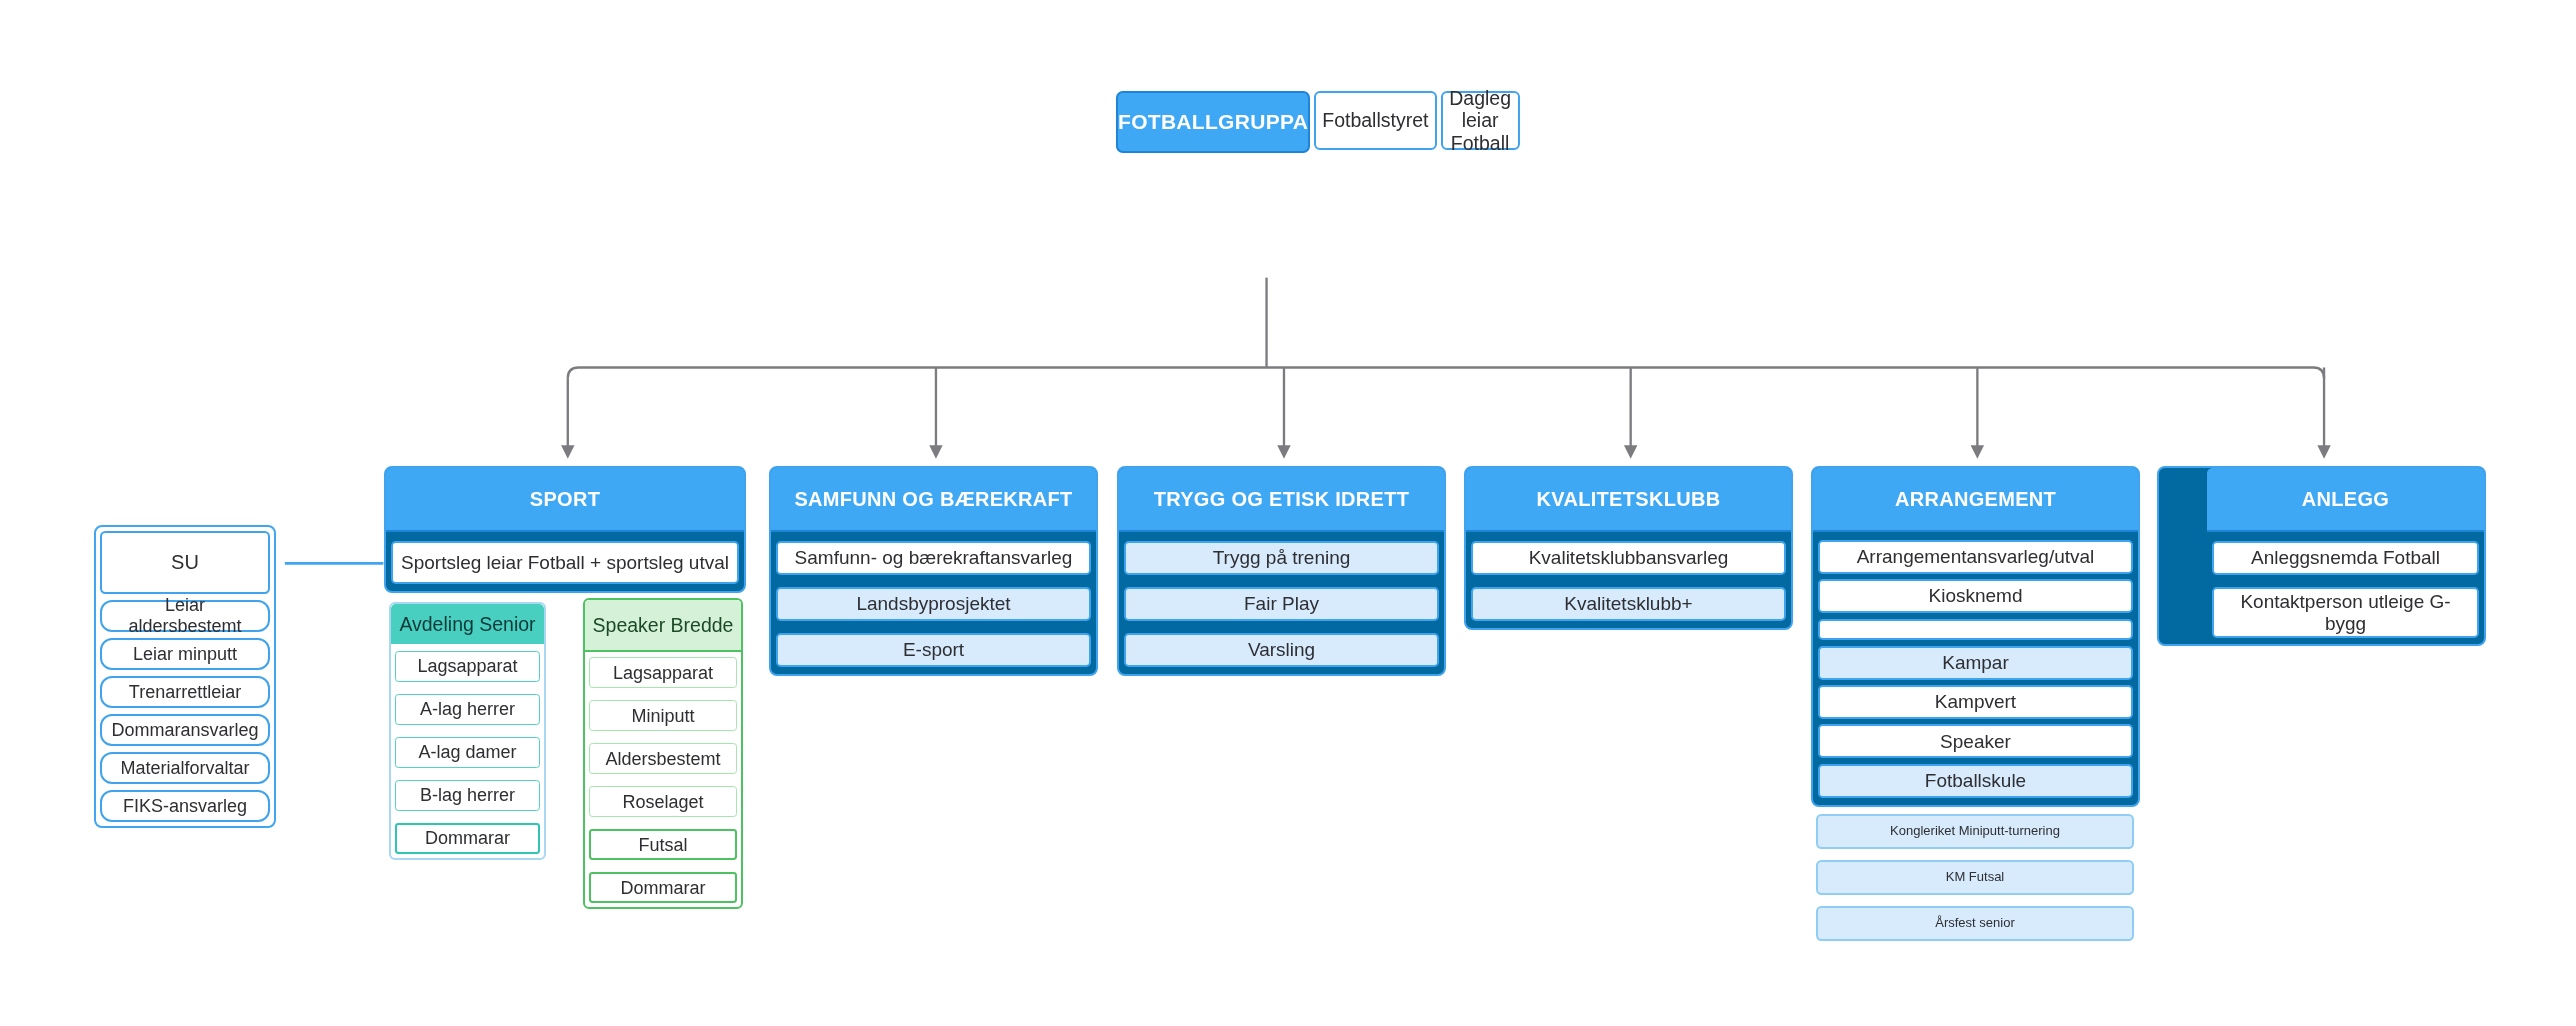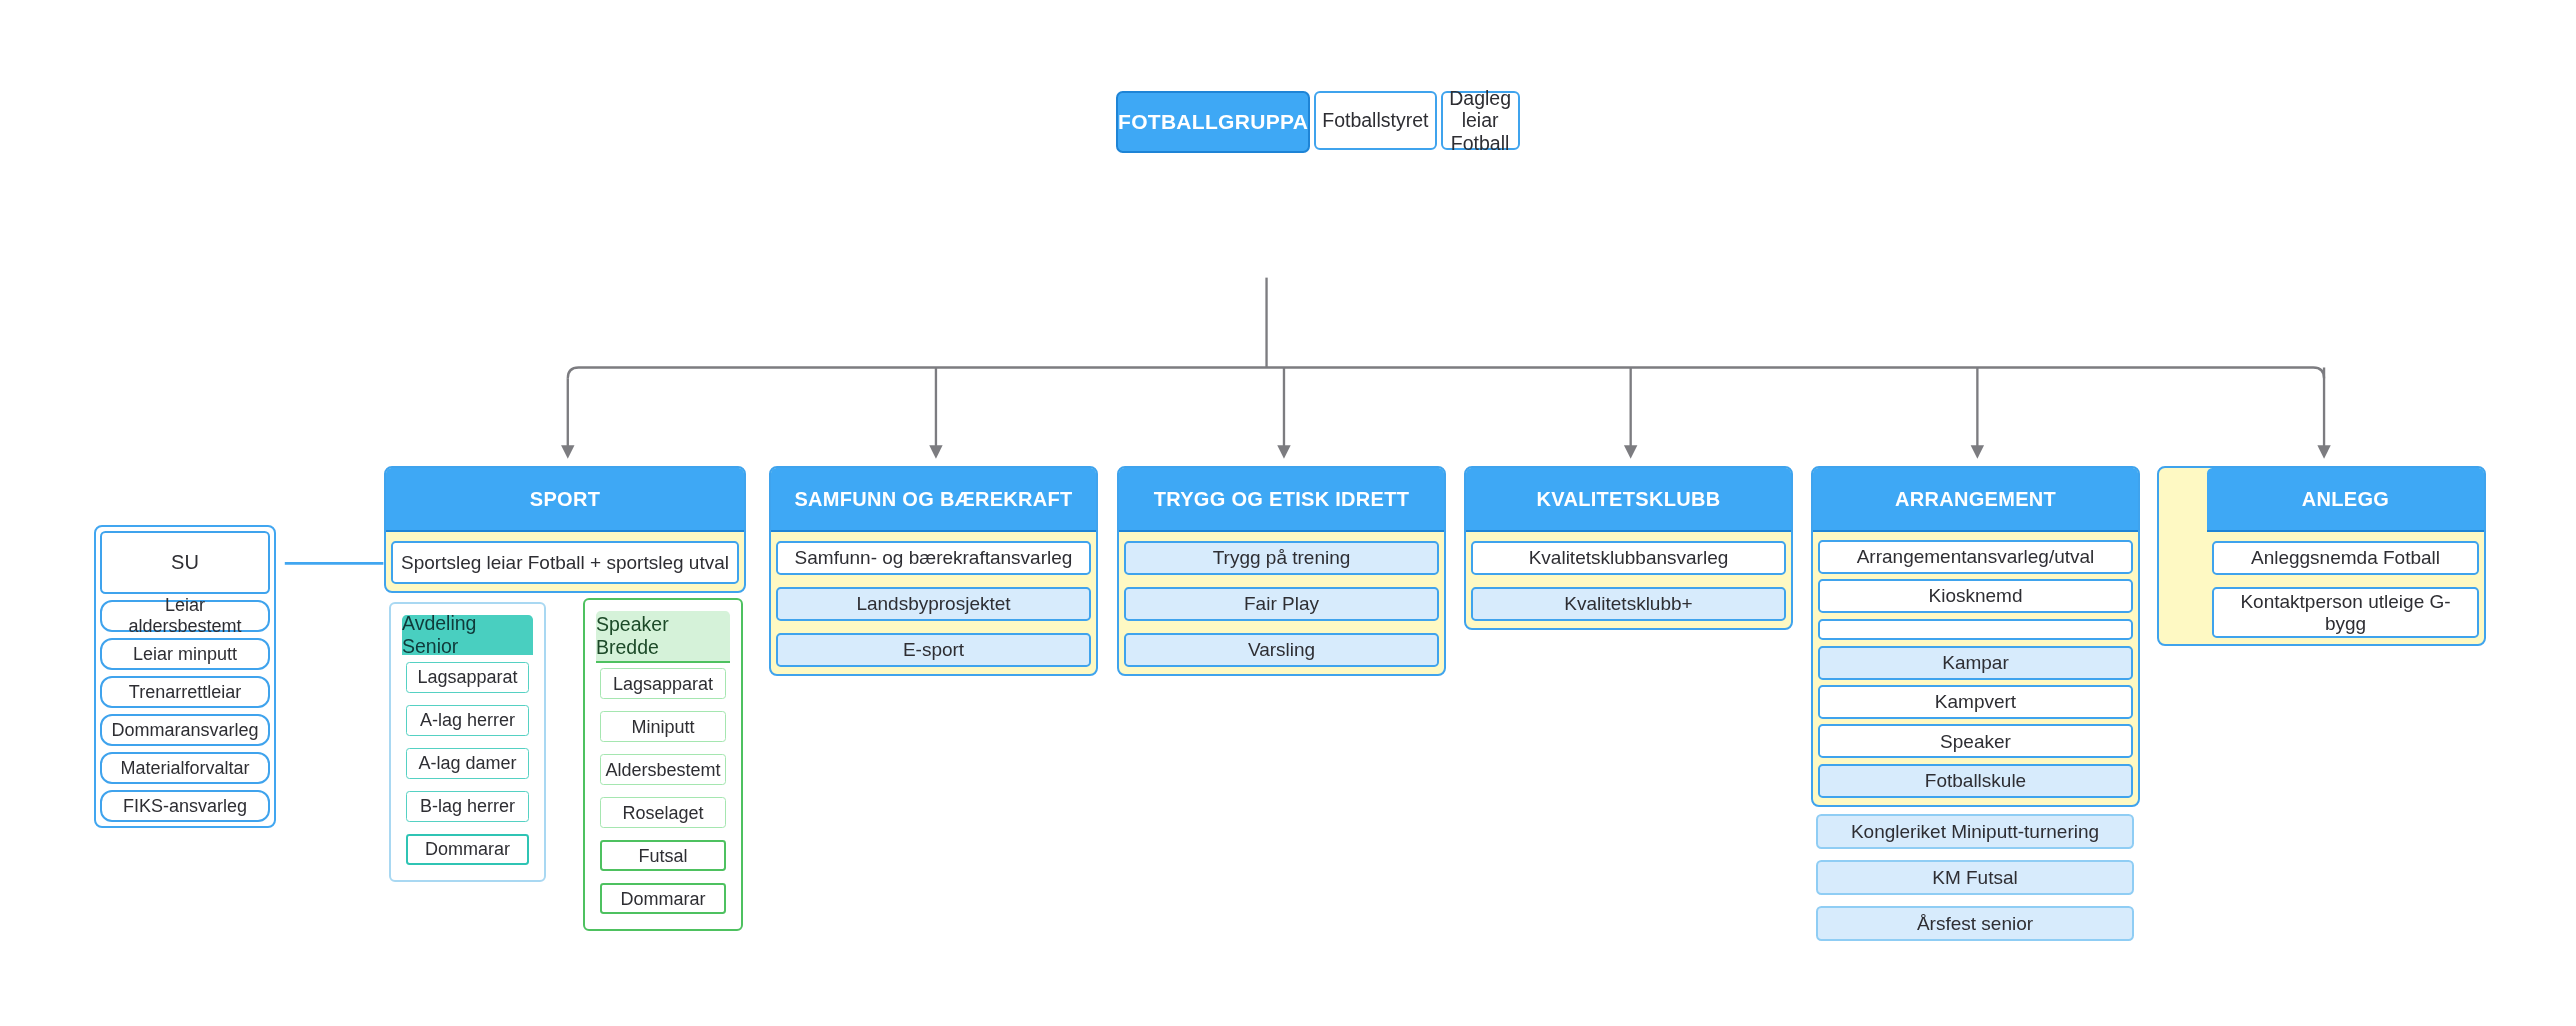--- a/index.html
+++ b/index.html
@@ -31,37 +31,37 @@
     position:absolute;left:94px;top:525px;width:182px;box-sizing:border-box;
     border:2.7px solid var(--su_blue,#41a6f0);border-radius:8px;background:#fff;
     padding:4px;display:flex;flex-direction:column;gap:6px;
   }
   .su-title{height:63px;font-size:20px;border-radius:5.4px;}
   .su-item{height:32px;font-size:18px;border-radius:12px;flex:none;}
 
   
   .col{
     position:absolute;top:466px;box-sizing:border-box;width:329px;
-    border:2.7px solid var(--blue_border,#3fa3ed);border-radius:8px;background:#fef9c3;
+    border:2.7px solid var(--blue_border,#3fa3ed);border-radius:8px;background:#0369a1;
   }
   .col-hdr{
     box-sizing:border-box;height:64px;display:flex;align-items:center;justify-content:center;
     background:var(--blue_header,#3ea8f5);border-bottom:2.7px solid var(--blue_header_border,#1e84d6);
     border-radius:5.4px 5.4px 0 0;color:#fff;font-weight:bold;font-size:20px;letter-spacing:0.3px;text-align:center;
   }
   .col-items{display:flex;flex-direction:column;gap:12px;padding:9.4px 5.4px 6.7px 5.4px;}
   .col-items .box{min-height:34px;flex:none;}
   .col-items .box.tall{min-height:43px;}
   .col.dense .col-items{gap:5.4px;padding:8px 5.4px 6.7px 5.4px;}
   .col-items .box.blank{min-height:21.5px;}
 
   
   .subgroup{
     position:absolute;box-sizing:border-box;background:#fff;border-radius:6px;
-    display:flex;flex-direction:column;padding:15px;
+    display:flex;flex-direction:column;padding:4px;
   }
   .subgroup .g-items{display:flex;flex-direction:column;gap:12px;margin-top:6.7px;}
   .senior{left:389px;top:602px;width:157px;border:2px solid var(--senior_wrap,#a9d8f2);}
   .senior-hdr{
     box-sizing:border-box;height:40px;margin:-4px -4px 0 -4px;border-radius:4.7px 4.7px 0 0;
     background:var(--teal_fill,#49cfc0);color:var(--teal_text,#0f3a3a);
     display:flex;align-items:center;justify-content:center;font-size:19.5px;font-weight:500;
   }
   .senior .box{height:31px;font-size:18px;border:1.3px solid var(--teal_light_border,#55d1c3);border-radius:3.4px;}
   .senior .box.strong{border:2px solid var(--teal_border,#2fc4b4);}
@@ -73,21 +73,21 @@
     display:flex;align-items:center;justify-content:center;font-size:19.5px;font-weight:500;
   }
   .bredde .g-items{margin-top:5.4px;}
   .bredde .box{height:31px;font-size:18px;border:1.3px solid var(--green_light_border,#a5e6b0);border-radius:3.4px;}
   .bredde .box.strong{border:2px solid var(--green_border,#4ec160);}
 
   
   .extra{
     position:absolute;left:1816px;width:318px;height:35px;
     background:var(--tint_blue,#d7ebfc);border:2px solid var(--standalone_border,#8fcdf4);
-    border-radius:5.4px;font-size:19px;
+    border-radius:5.4px;font-size:13px;
   }
 </style>
 </head>
 <body>
 
 <div class="stage">
 
   <svg class="connectors" width="2576" height="1026" viewBox="0 0 3840 1530">
     <g stroke="#7C7C80" stroke-width="3.5" fill="none">
       <path d="M1888 414 V548"></path>

